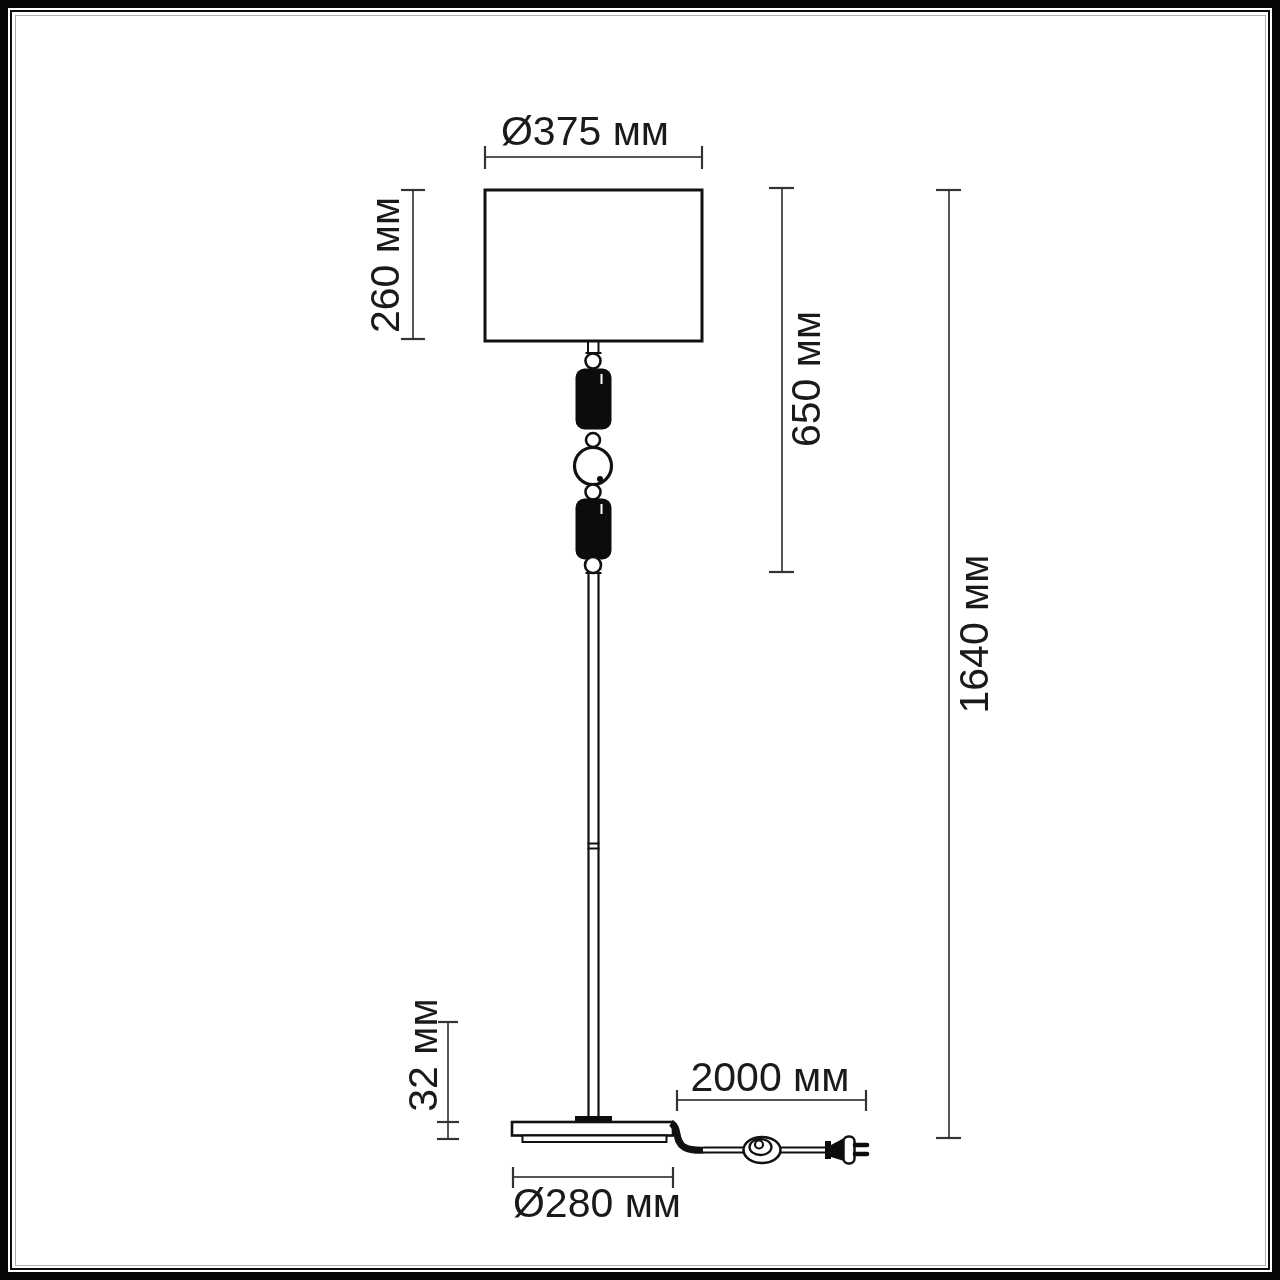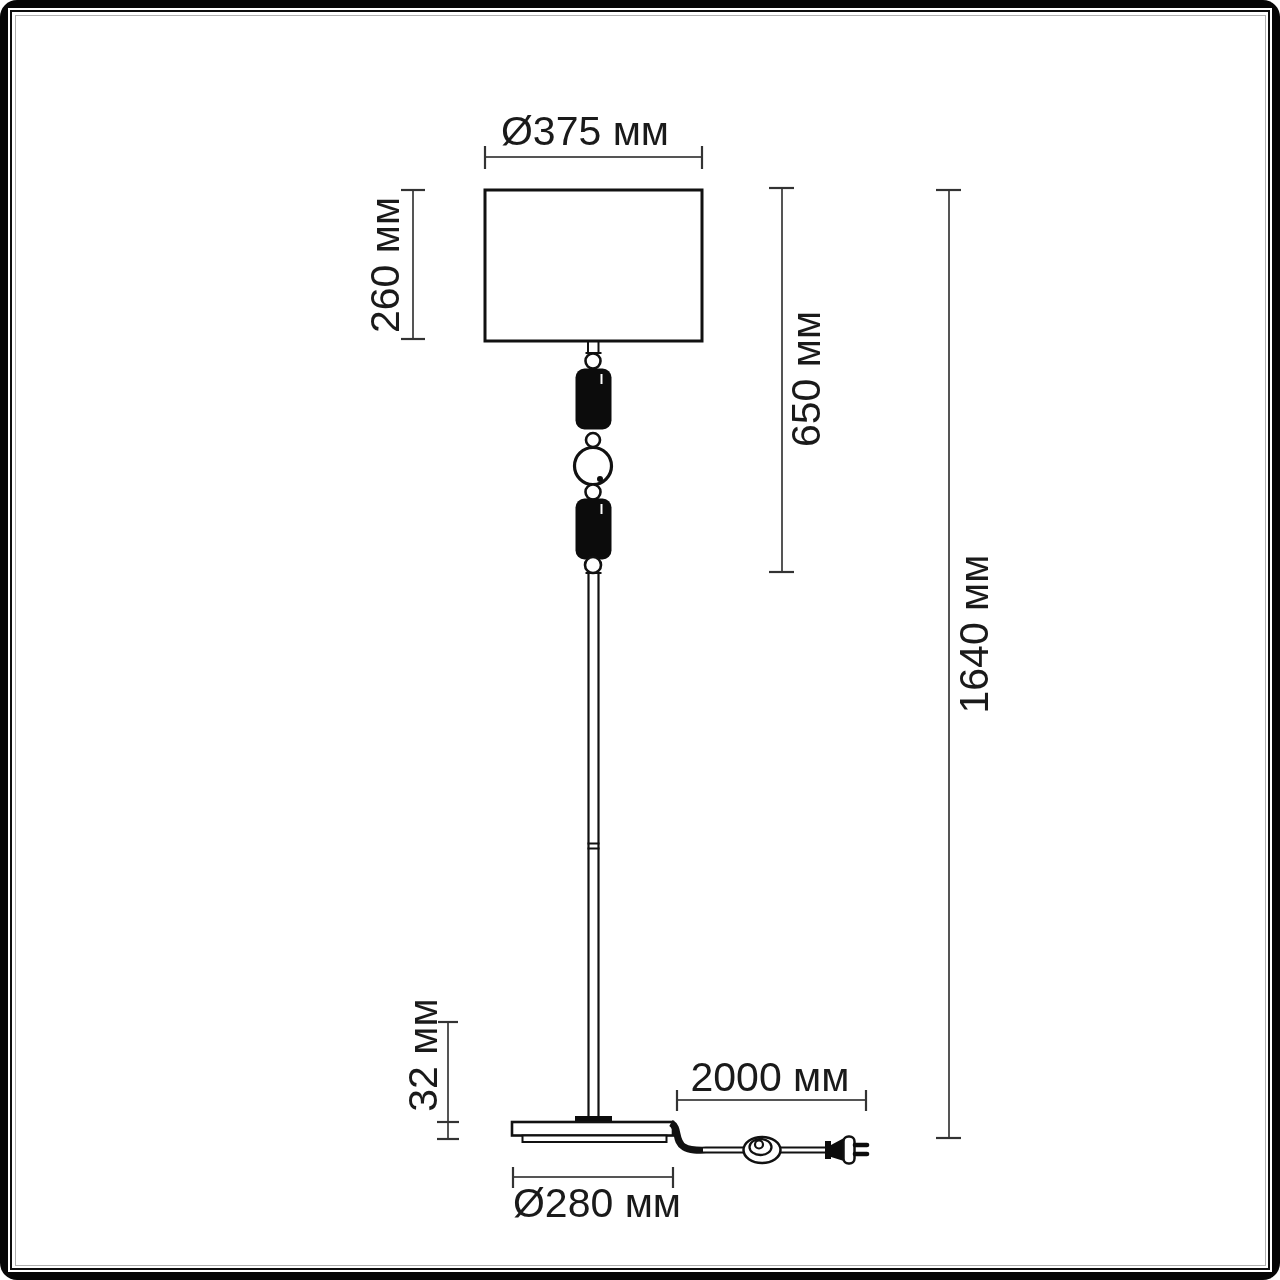--- a/index.html
+++ b/index.html
@@ -3,21 +3,20 @@
 <meta charset="utf-8">
 <style>
   html, body { margin: 0; padding: 0; background: #ffffff; }
   .canvas {
     position: relative;
     width: 1280px;
     height: 1280px;
     background: #ffffff;
     overflow: hidden;
     font-family: "Liberation Sans", "DejaVu Sans", sans-serif;
-    border-radius: 17px;
   }
   .frame-outer {
     position: absolute; inset: 0;
     border: 8px solid #060606;
     pointer-events: none;
   }
   .frame-inner {
     position: absolute; inset: 10px;
     border: 2.5px solid #0d0d0d;
     pointer-events: none;

